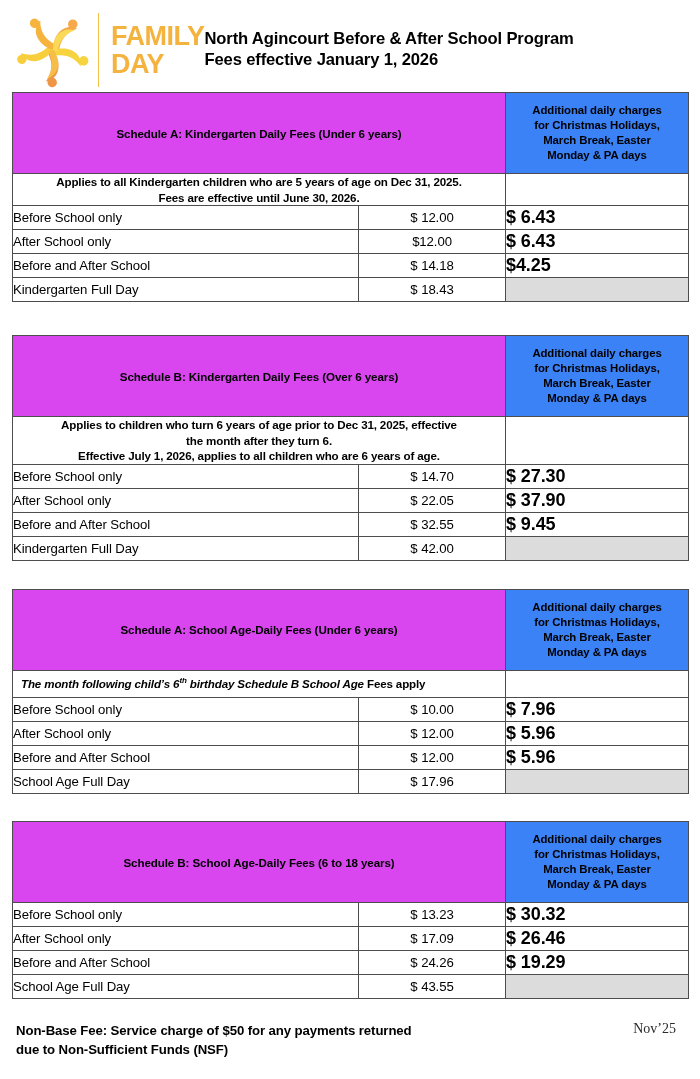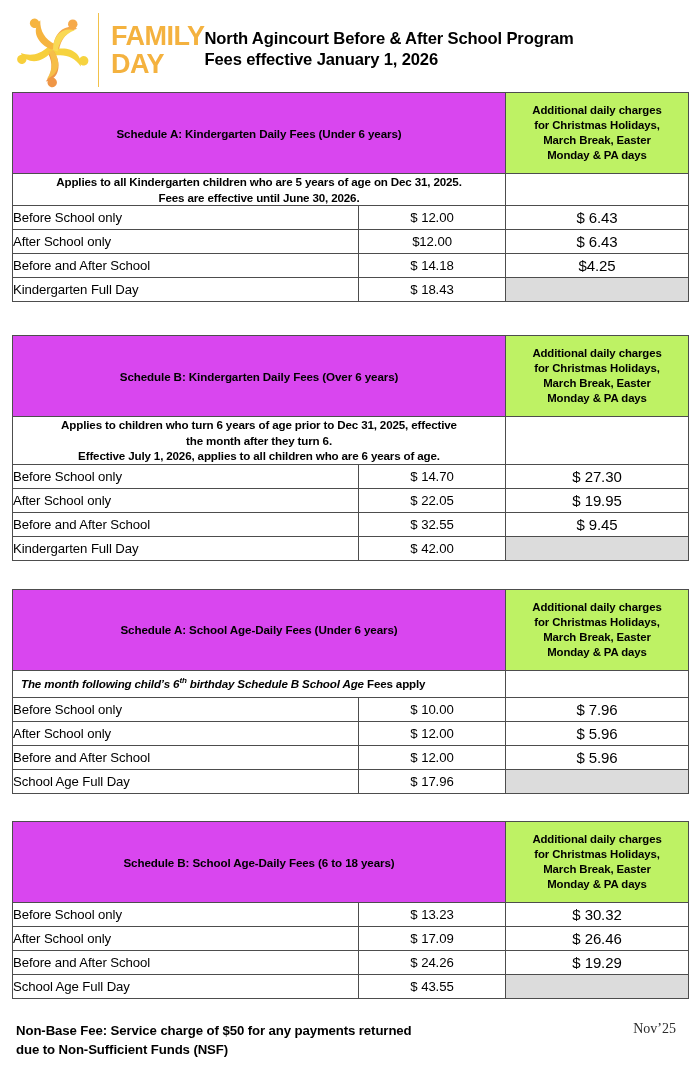--- a/index.html
+++ b/index.html
@@ -85,21 +85,21 @@
   .th-main {
     background: #d946ef;
     text-align: center;
     font-weight: bold;
     font-size: 11.6px;
     height: 80px;
     padding: 0 6px;
     letter-spacing: -0.1px;
   }
   .th-extra {
-    background: #bef264;
+    background: #3b82f6;
     text-align: center;
     font-weight: bold;
     font-size: 11.4px;
     line-height: 15px;
     padding: 4px 6px;
     letter-spacing: -0.1px;
   }
   .note-cell {
     text-align: center;
     font-weight: bold;
@@ -128,24 +128,24 @@
     height: 23px;
     letter-spacing: -0.1px;
   }
   .row-fee {
     text-align: center;
     font-size: 13.2px;
     height: 23px;
     letter-spacing: -0.1px;
   }
   .row-extra {
-    text-align: center;
-    font-size: 15px;
+    font-size: 18px;
     height: 23px;
     letter-spacing: -0.1px;
+    font-weight: bold;
   }
   .cell-muted { background: #dcdcdc; }
 
   .tbl-gap-1 { height: 33px; }
   .tbl-gap-2 { height: 28px; }
   .tbl-gap-3 { height: 27px; }
 
   
   .footer {
     display: flex;
@@ -295,21 +295,21 @@
         <td class="blank-cell"></td>
       </tr>
       <tr>
         <td class="row-label">Before School only</td>
         <td class="row-fee">$ 14.70</td>
         <td class="row-extra">$ 27.30</td>
       </tr>
       <tr>
         <td class="row-label">After School only</td>
         <td class="row-fee">$ 22.05</td>
-        <td class="row-extra">$ 19.95</td>
+        <td class="row-extra">$ 37.90</td>
       </tr>
       <tr>
         <td class="row-label">Before and After School</td>
         <td class="row-fee">$ 32.55</td>
         <td class="row-extra">$ 9.45</td>
       </tr>
       <tr>
         <td class="row-label">Kindergarten Full Day</td>
         <td class="row-fee">$ 42.00</td>
         <td class="row-extra cell-muted"></td>

